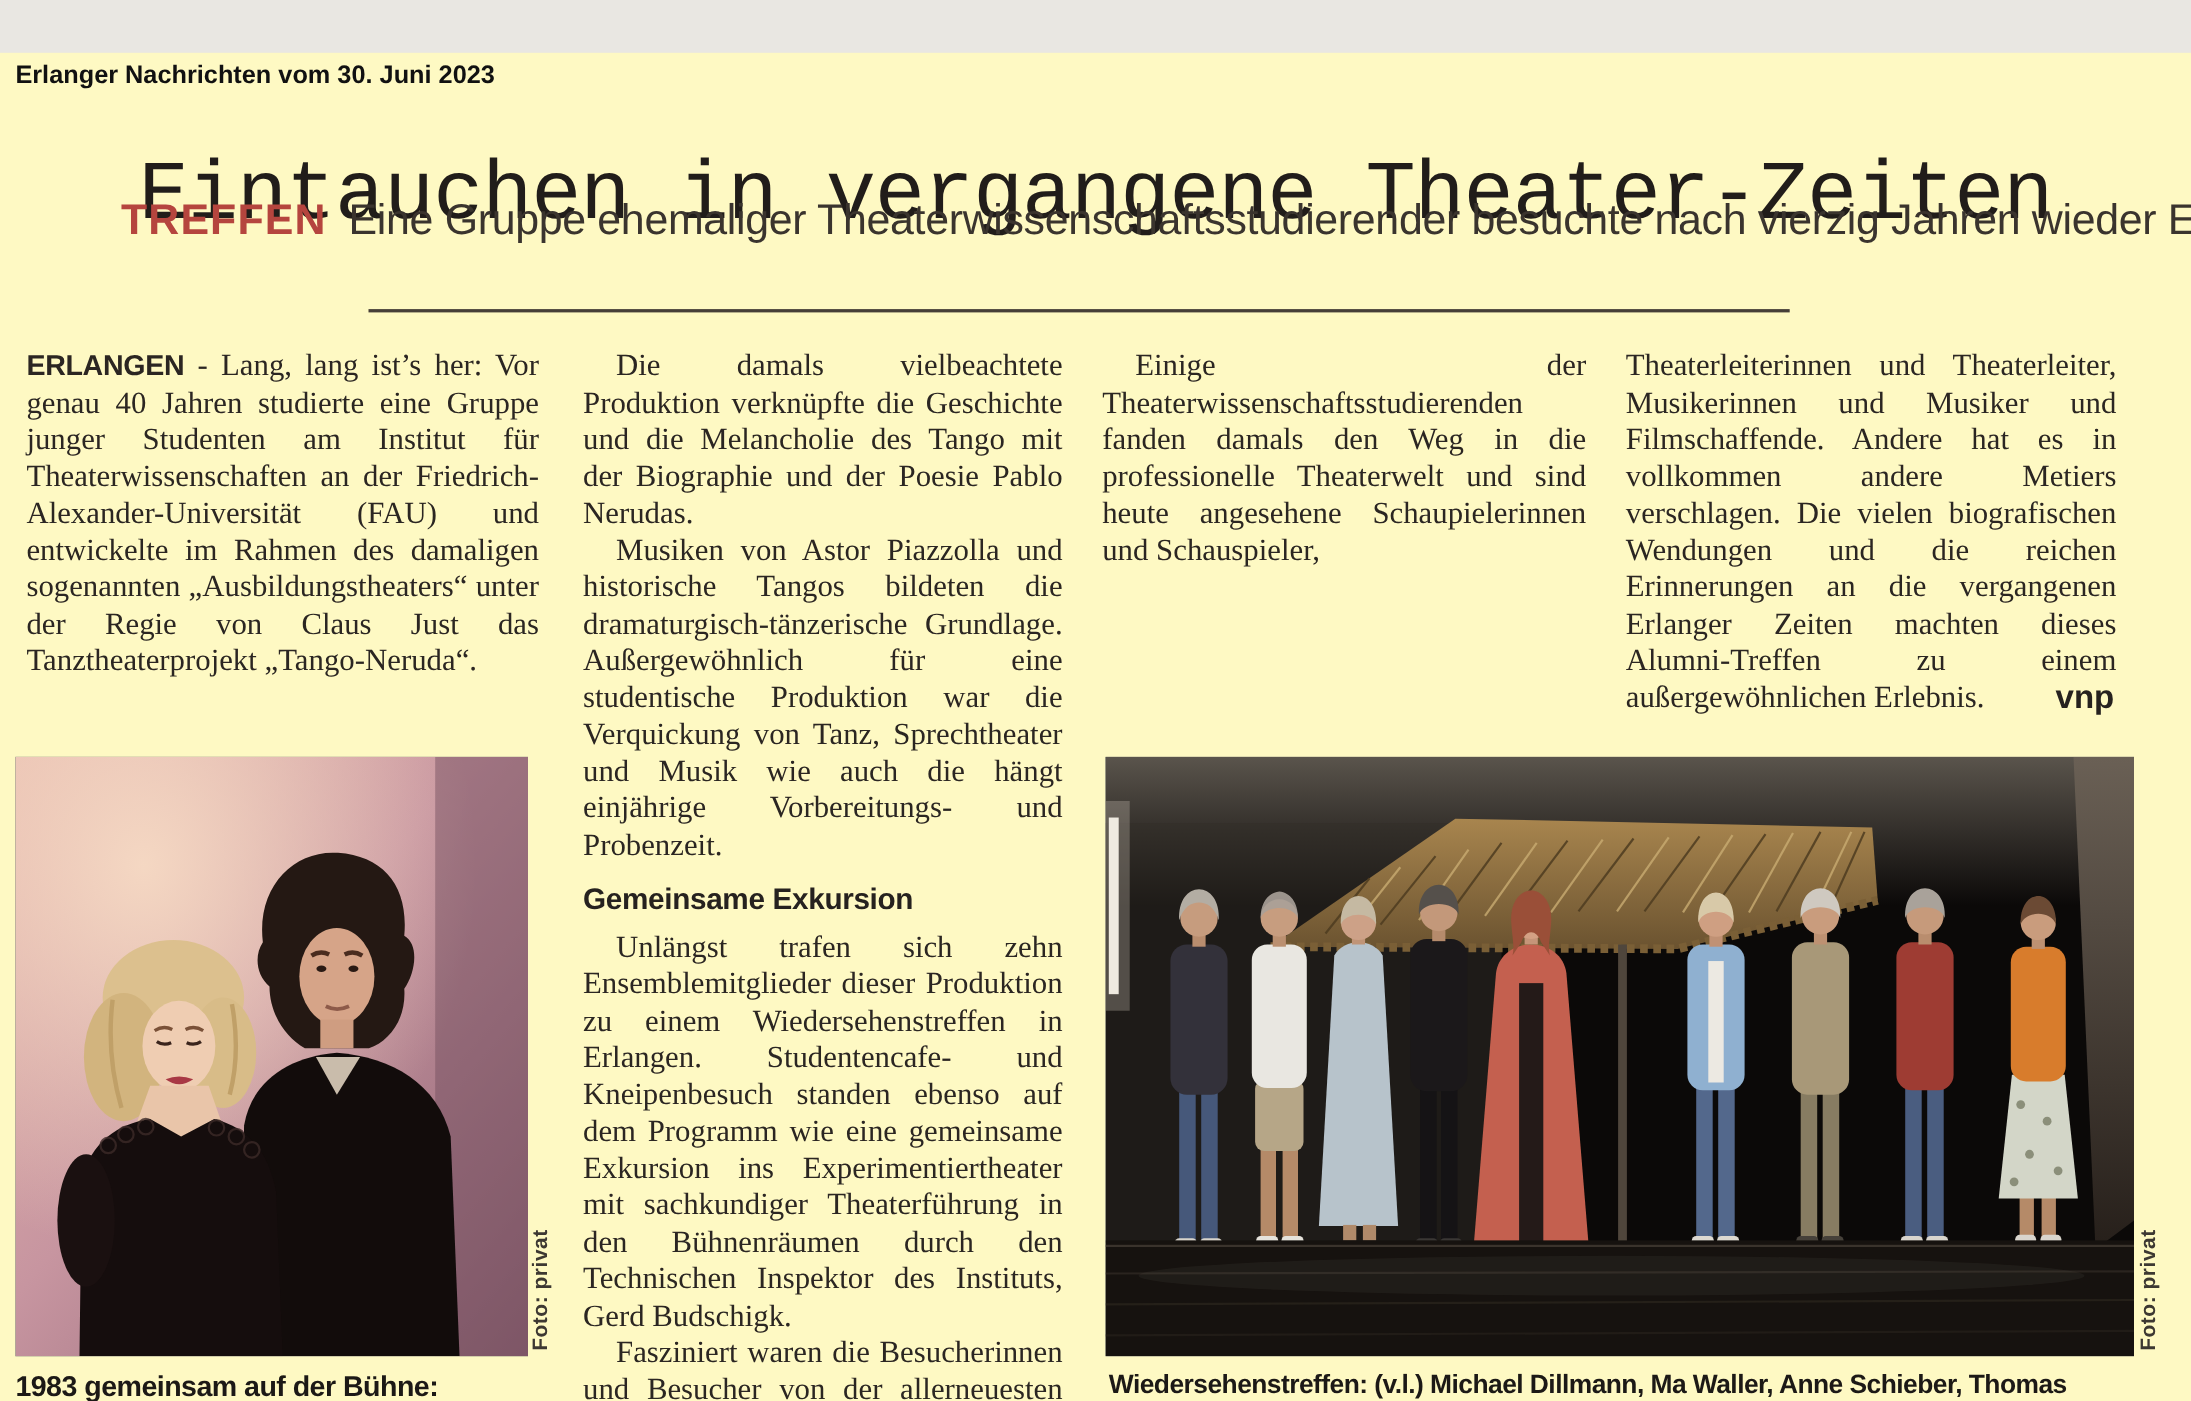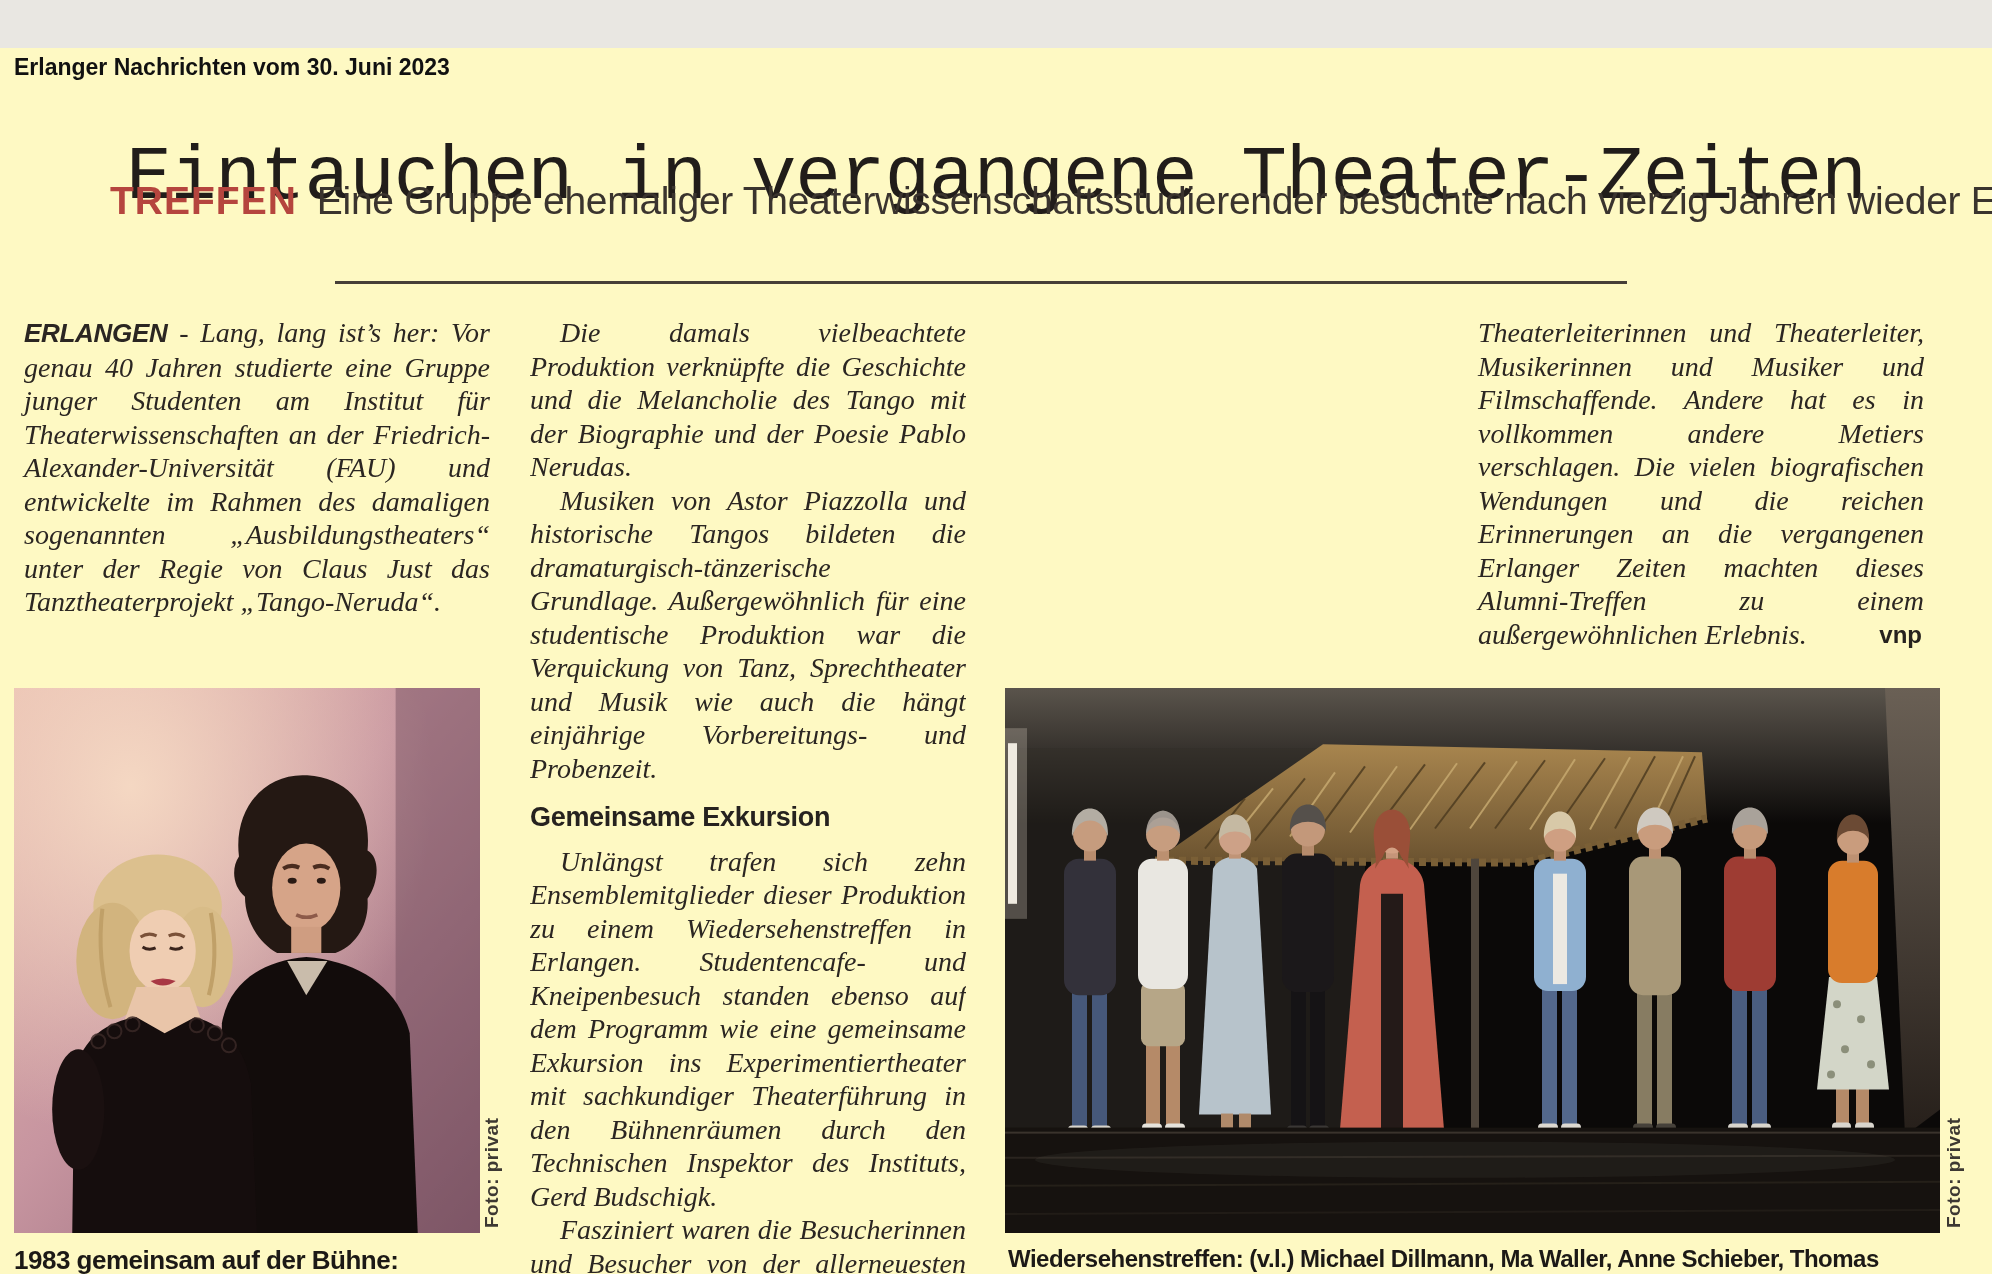--- a/index.html
+++ b/index.html
@@ -12,31 +12,31 @@
         font-family:Liberation Mono, monospace;font-size:76px;font-weight:500;
         color:#211d1a;letter-spacing:-1px;line-height:1.05;}
   .kicker{position:absolute;left:110px;top:131px;white-space:nowrap;
         font-family:"Liberation Sans",sans-serif;font-size:39px;}
   .kicker .label{font-weight:bold;color:#b5453e;letter-spacing:1px;margin-right:20px;}
   .kicker .ktext{color:#3a342e;letter-spacing:-0.3px;}
   .rule{position:absolute;left:335px;top:233px;width:1292px;height:3px;background:#463f38;}
 
   .bodycol{position:absolute;top:268px;font-size:28px;line-height:33.5px;text-align:justify;
         color:#2b2622;}
-  .bodycol p{margin:0;font-style:italic;}
+  .bodycol p{margin:0;}
   .bodycol p.indent{text-indent:30px;}
   .lead-in{font-family:"Liberation Sans",sans-serif;font-weight:bold;font-size:26px;letter-spacing:-0.3px;}
   .col1{left:24px;width:466px;}
   .col2{left:530px;width:436px;height:1006px;overflow:hidden;}
   .col3{left:1002px;width:440px;}
   .col4{left:1478px;width:446px;}
   .subhead{font-family:"Liberation Sans",sans-serif;font-weight:bold;font-size:27px;
         color:#26221f;text-align:left;margin:16px 0 10px 0;letter-spacing:-0.3px;}
   .vnp{position:absolute;right:2px;top:302px;font-family:"Liberation Sans",sans-serif;
-        font-weight:bold;font-size:24px;color:#26221f;}
+        font-weight:bold;font-size:30px;color:#26221f;}
 
   .photo{position:absolute;overflow:hidden;background:#777;}
   .photo svg{display:block;width:100%;height:100%;}
   .photo-left{left:14px;top:640px;width:466px;height:545px;}
   .photo-right{left:1005px;top:640px;width:935px;height:545px;}
   .caption{position:absolute;font-family:"Liberation Sans",sans-serif;font-weight:bold;
         color:#1c1916;letter-spacing:-0.5px;}
   .caption-left{left:14px;top:1196px;width:474px;font-size:26px;line-height:33px;}
   .caption-right{left:1008px;top:1194px;width:925px;font-size:24px;line-height:33px;}
   .credit{position:absolute;writing-mode:vertical-rl;transform:rotate(180deg);
@@ -66,20 +66,21 @@
 
   <div class="bodycol col2">
     <p class="indent">Die damals vielbeachtete Produktion verknüpfte die Geschichte und die Melancholie des Tango mit der Biographie und der Poesie Pablo Nerudas.</p>
     <p class="indent">Musiken von Astor Piazzolla und historische Tangos bildeten die dramaturgisch-tänzerische Grundlage. Außergewöhnlich für eine studentische Produktion war die Verquickung von Tanz, Sprechtheater und Musik wie auch die hängt einjährige Vorbereitungs- und Probenzeit.</p>
     <div class="subhead">Gemeinsame Exkursion</div>
     <p class="indent">Unlängst trafen sich zehn Ensemblemitglieder dieser Produktion zu einem Wiedersehenstreffen in Erlangen. Studentencafe- und Kneipenbesuch standen ebenso auf dem Programm wie eine gemeinsame Exkursion ins Experimentiertheater mit sachkundiger Theaterführung in den Bühnenräumen durch den Technischen Inspektor des Instituts, Gerd Budschigk.</p>
     <p class="indent">Fasziniert waren die Besucherinnen und Besucher von der allerneuesten Licht-, Ton- und Medientechnik des „Ex“, wie das studentische Thea-</p>
   </div>
 
   <div class="bodycol col3">
+    <p class="indent">Einige der Theaterwissenschaftsstudierenden fanden damals den Weg in die professionelle Theaterwelt und sind heute angesehene Schaupielerinnen und Schauspieler,</p>
   </div>
 
   <div class="bodycol col4" style="position:absolute;">
     <p>Theaterleiterinnen und Theaterleiter, Musikerinnen und Musiker und Filmschaffende. Andere hat es in vollkommen andere Metiers verschlagen. Die vielen biografischen Wendungen und die reichen Erinnerungen an die vergangenen Erlanger Zeiten machten dieses Alumni-Treffen zu einem außergewöhnlichen Erlebnis.</p>
     <span class="vnp">vnp</span>
   </div>
 
   <div class="photo photo-left">
     <svg viewBox="0 0 464 543" preserveAspectRatio="none">
       <defs>

